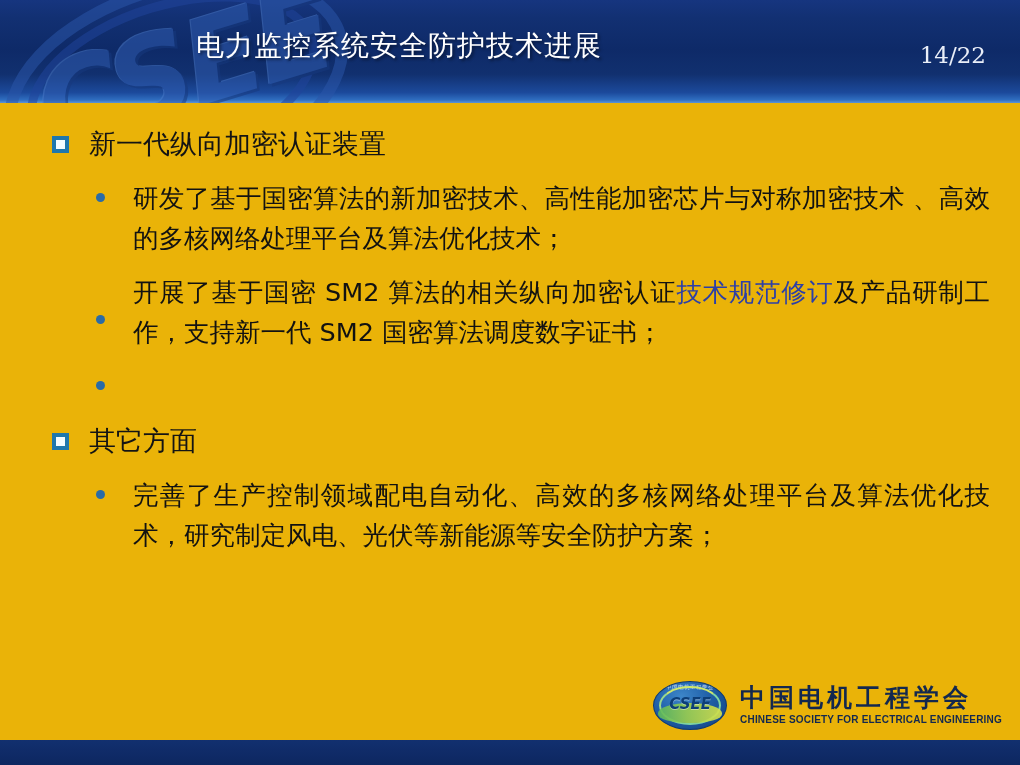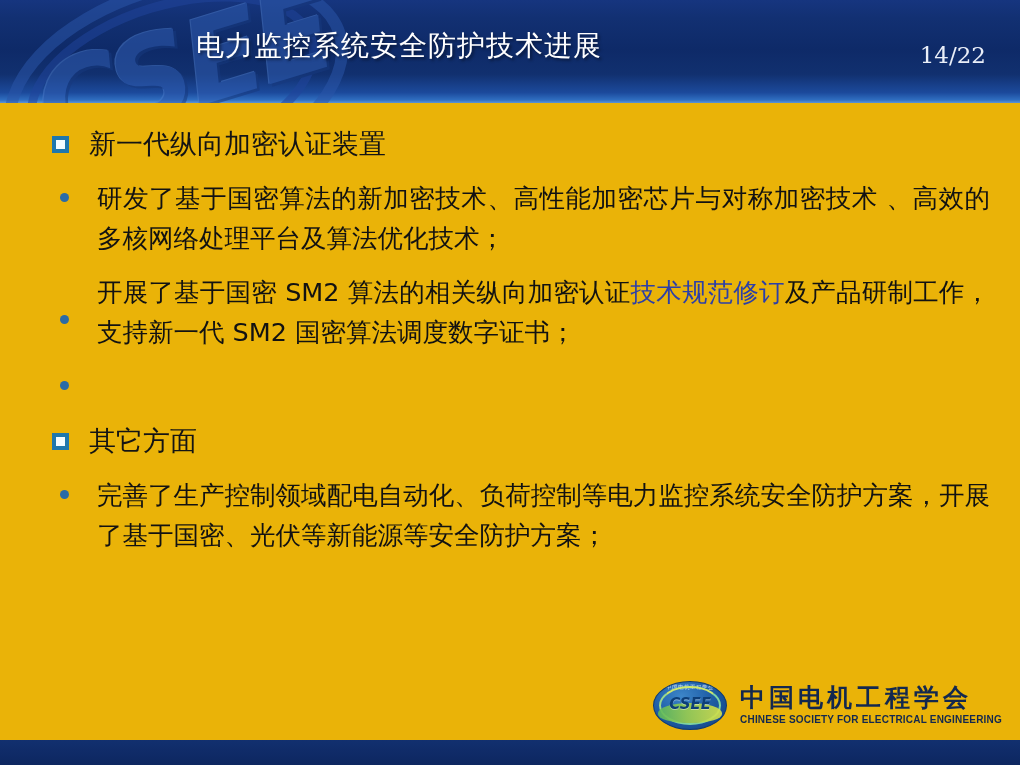--- a/index.html
+++ b/index.html
@@ -127,21 +127,21 @@
     font-family: "DejaVu Sans", "Liberation Sans", sans-serif;
     font-size: 27px;
     line-height: 37px;
     color: #141414;
     white-space: nowrap;
   }
   .lvl2 {
     position: relative;
     display: flex;
     align-items: flex-start;
-    padding: 0 30px 0 60px;
+    padding: 0 30px 0 96px;
   }
   .lvl2-bullet {
     flex: 0 0 auto;
     width: 9px;
     height: 9px;
     border-radius: 50%;
     background: #2a6ba6;
     margin-top: 15px;
     margin-right: 28px;
   }
@@ -295,21 +295,21 @@
     </div>
 
     <div class="lvl1 s-h2">
       <div class="lvl1-bullet"></div>
       <div class="lvl1-text">其它方面</div>
     </div>
 
     <div class="lvl2 s-b-first">
       <div class="lvl2-bullet"></div>
       <div class="lvl2-text">
-        <span>完善了生产控制领域配电自动化、负荷控制等电力监控系统安全防护方案，开展了基于国密、光伏等新能源等安全防护方案；</span>
+        <span>完善了生产控制领域配电自动化、高效的多核网络处理平台及算法优化技术，研究制定风电、光伏等新能源等安全防护方案；</span>
       </div>
     </div>
 
 
   </div>
 
   <div class="footer-logo">
     <div class="emblem">
       <div class="emblem-top-text">中国电机工程学会</div>
       <div class="emblem-arc"></div>

